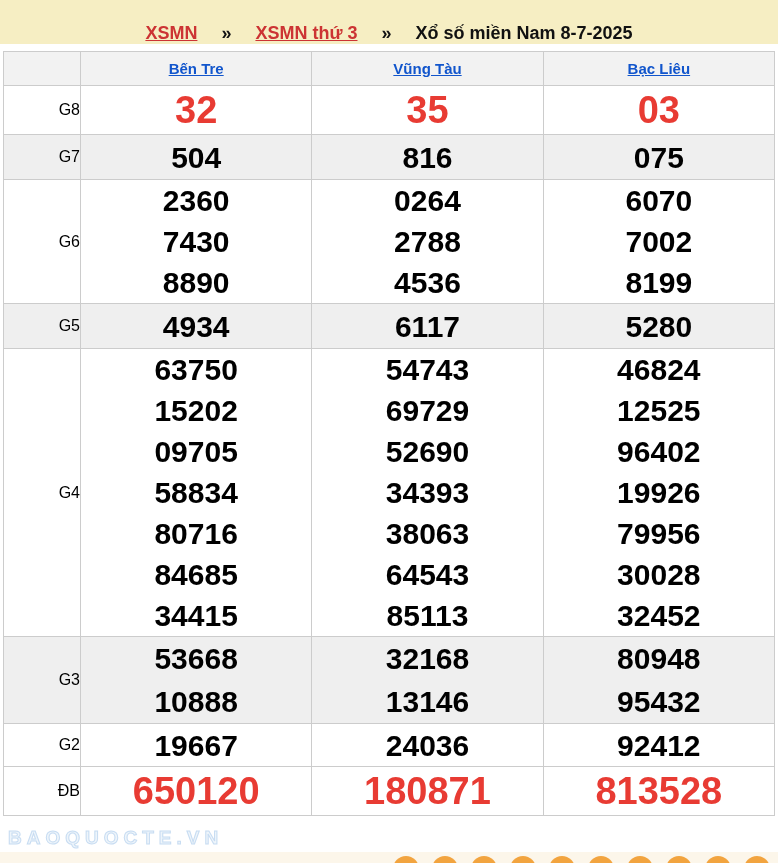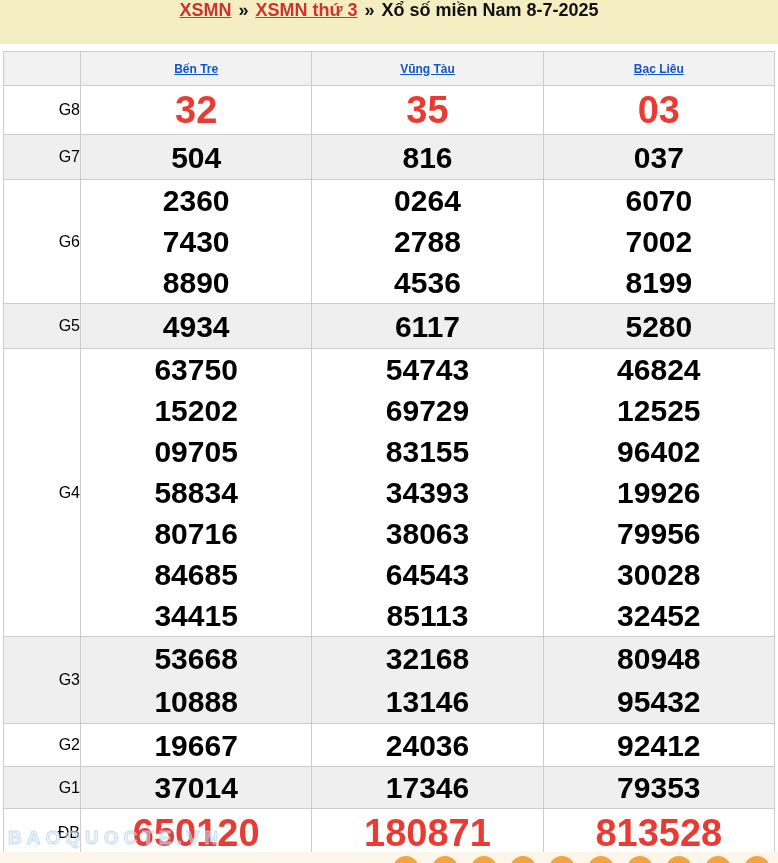--- a/index.html
+++ b/index.html
@@ -7,43 +7,43 @@
     width:778px; height:863px;
     background:#ffffff;
     font-family:"Liberation Sans","DejaVu Sans",sans-serif;
     position:relative; overflow:hidden;
   }
 
   
   .title-bar {
     height:44px;
     background:var(--band_yellow,#f6eec3);
-    display:flex; align-items:flex-start; justify-content:center;
-    gap:7px; font-weight:bold; font-size:18px; color:#111;
+    display:flex; align-items:flex-end; justify-content:center;
+    gap:24px; font-weight:bold; font-size:18px; color:#111;
   }
   .title-bar a { cursor:pointer; text-decoration:underline; }
   .title-bar .red-link { color:var(--link_red,#cc3333); }
   .title-bar .sep { color:#111; text-decoration:none; }
 
   
   table.results {
     border-collapse:collapse;
     table-layout:fixed;
     width:772px;
     margin:7px 3px 0 3px;
   }
   table.results th, table.results td {
     border:1px solid var(--border_gray,#cccccc);
     text-align:center; padding:0; vertical-align:middle;
   }
   col.c-label { width:77px; }
   thead th {
     height:33px;
     background:var(--header_gray,#f2f2f2);
-    font-size:12px;
+    font-size:15px;
   }
   thead a {
     color:var(--link_blue,#1155cc);
     font-weight:bold; text-decoration:underline; cursor:pointer;
   }
   tbody th.row-label { font-weight:normal; font-size:16px; color:#000; background:transparent;text-align:right; }
   tbody tr.stripe { background:var(--stripe_gray,#efefef); }
   .val { font-weight:bold; font-size:30px; line-height:41px; color:#000; }
   tr.red-row .val { color:var(--number_red,#e83b33); font-size:38px; line-height:47px; }
 
@@ -121,21 +121,21 @@
       </tr>
       <tr class="r1 stripe">
         <th class="row-label">G7</th>
         <td>
           <div class="val">504</div>
         </td>
         <td>
           <div class="val">816</div>
         </td>
         <td>
-          <div class="val">037</div>
+          <div class="val">075</div>
         </td>
       </tr>
       <tr class="r2">
         <th class="row-label">G6</th>
         <td>
           <div class="val">2360</div>
           <div class="val">7430</div>
           <div class="val">8890</div>
         </td>
         <td>
@@ -168,21 +168,21 @@
           <div class="val">15202</div>
           <div class="val">09705</div>
           <div class="val">58834</div>
           <div class="val">80716</div>
           <div class="val">84685</div>
           <div class="val">34415</div>
         </td>
         <td>
           <div class="val">54743</div>
           <div class="val">69729</div>
-          <div class="val">83155</div>
+          <div class="val">52690</div>
           <div class="val">34393</div>
           <div class="val">38063</div>
           <div class="val">64543</div>
           <div class="val">85113</div>
         </td>
         <td>
           <div class="val">46824</div>
           <div class="val">12525</div>
           <div class="val">96402</div>
           <div class="val">19926</div>
@@ -209,32 +209,20 @@
       <tr class="r6">
         <th class="row-label">G2</th>
         <td>
           <div class="val">19667</div>
         </td>
         <td>
           <div class="val">24036</div>
         </td>
         <td>
           <div class="val">92412</div>
-        </td>
-      </tr>
-      <tr class="r7 stripe">
-        <th class="row-label">G1</th>
-        <td>
-          <div class="val">37014</div>
-        </td>
-        <td>
-          <div class="val">17346</div>
-        </td>
-        <td>
-          <div class="val">79353</div>
         </td>
       </tr>
       <tr class="r8 red-row">
         <th class="row-label">ĐB</th>
         <td>
           <div class="val">650120</div>
         </td>
         <td>
           <div class="val">180871</div>
         </td>

